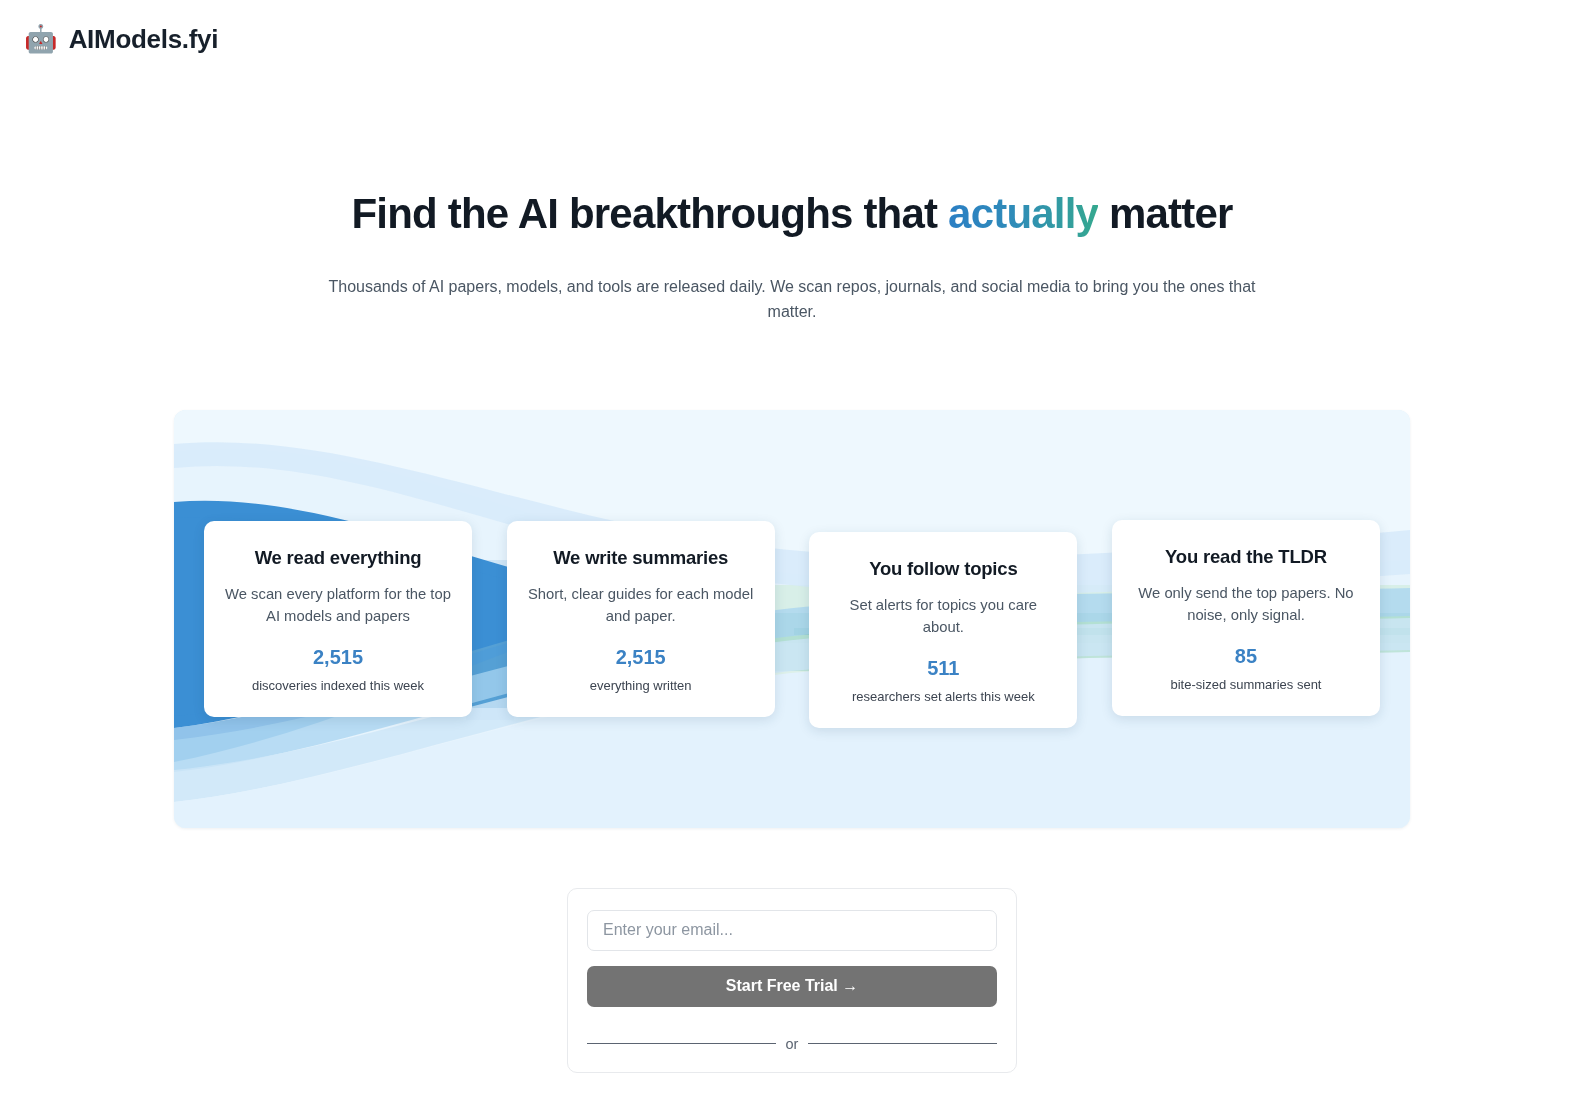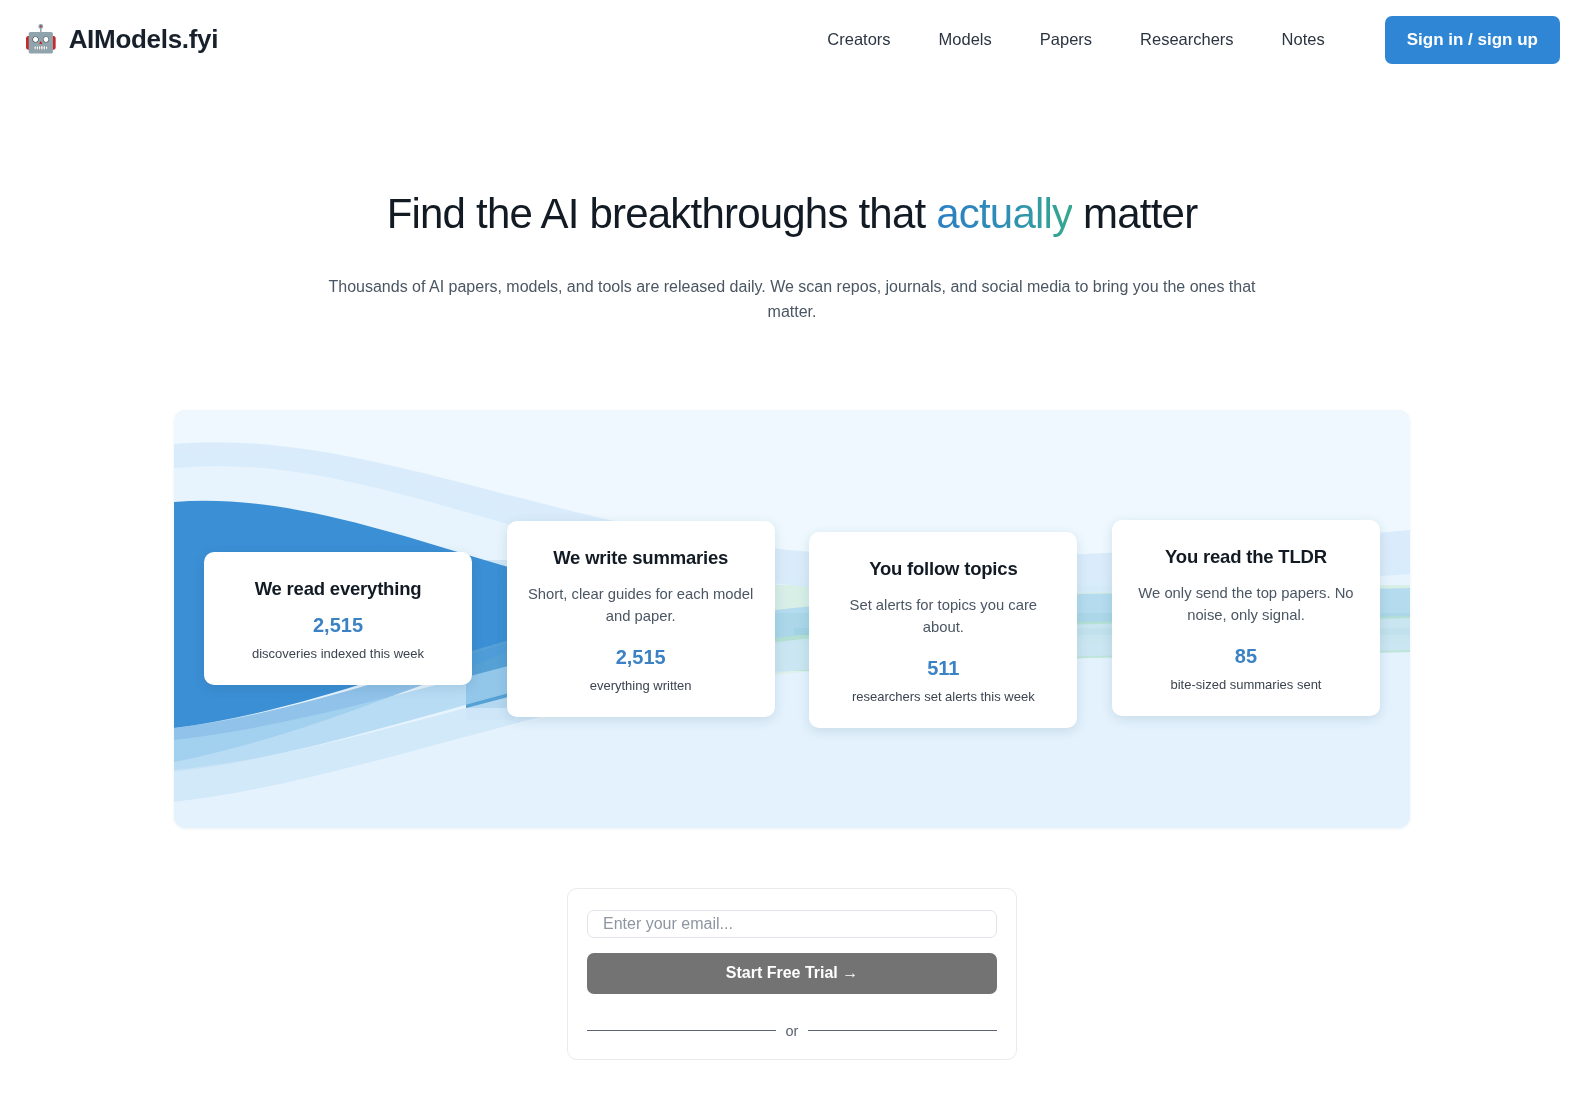--- a/index.html
+++ b/index.html
@@ -66,21 +66,21 @@
     font-family: "Liberation Sans", sans-serif;
   }
 
   
   .hero {
     text-align: center;
     padding-top: 110px;
   }
   .hero-title {
     font-size: 42px;
-    font-weight: normal;
+    font-weight: bold;
     color: #121a24;
     letter-spacing: -0.8px;
     line-height: 1.2;
     text-align: center;
   }
   .hero-accent {
     background: linear-gradient(90deg, #2b7fc4 0%, #2f8cb8 45%, #35a88f 100%);
     -webkit-background-clip: text;
     background-clip: text;
     -webkit-text-fill-color: transparent;
@@ -177,21 +177,21 @@
     margin: 25px auto 0 auto;
     width: 450px;
     background: #ffffff;
     border: 1px solid #e8eaed;
     border-radius: 10px;
     padding: 21px 19px 20px 19px;
     text-align: left;
   }
   .email-input {
     width: 100%;
-    height: 28px;
+    height: 41px;
     border: 1px solid #e2e5e9;
     border-radius: 7px;
     padding: 0 15px;
     font-size: 16px;
     color: #2b3440;
     font-family: "Liberation Sans", sans-serif;
     outline: none;
     background: #fff;
   }
   .email-input::placeholder { color: #8d96a1; }
@@ -226,28 +226,20 @@
   }
 </style>
 </head>
 <body>
 
 <div class="header">
   <div class="brand">
     <span class="brand-icon">🤖</span>
     <span class="brand-name">AIModels.fyi</span>
   </div>
-  <div class="nav">
-    <div class="nav-item">Creators</div>
-    <div class="nav-item">Models</div>
-    <div class="nav-item">Papers</div>
-    <div class="nav-item">Researchers</div>
-    <div class="nav-item">Notes</div>
-    <button class="signin-btn">Sign in / sign up</button>
-  </div>
 </div>
 
 <div class="hero">
   <h1 class="hero-title"><span>Find the AI breakthroughs that </span><span class="hero-accent">actually</span><span> matter</span></h1>
   <p class="hero-sub">Thousands of AI papers, models, and tools are released daily. We scan repos, journals, and social media to bring you the ones that matter.</p>
 </div>
 
 <div class="banner-wrap">
   <div class="banner">
 
@@ -273,20 +265,21 @@
       <path d="M0,330 C160,312 330,250 520,212 C700,180 900,186 1236,178 L1236,206 C900,214 700,208 520,240 C330,274 160,344 0,362 Z" fill="#a8d4f0" opacity="0.75"></path>
       <path d="M0,360 C160,344 330,280 520,244 C700,212 900,216 1236,208 L1236,240 C900,248 700,244 520,274 C330,306 160,374 0,392 Z" fill="#cde6f8" opacity="0.8"></path>
 
       <path d="M0,392 C160,374 330,308 520,276 C700,246 900,250 1236,242 L1236,418 L0,418 Z" fill="#e3f2fd"></path>
     </svg>
 
     <div class="cards">
 
       <div class="card">
         <div class="card-title">We read everything</div>
+        <div class="card-desc">We scan every platform for the top AI models and papers</div>
         <div class="card-stat">2,515</div>
         <div class="card-caption">discoveries indexed this week</div>
       </div>
 
       <div class="card">
         <div class="card-title">We write summaries</div>
         <div class="card-desc">Short, clear guides for each model and paper.</div>
         <div class="card-stat">2,515</div>
         <div class="card-caption">everything written</div>
       </div>

